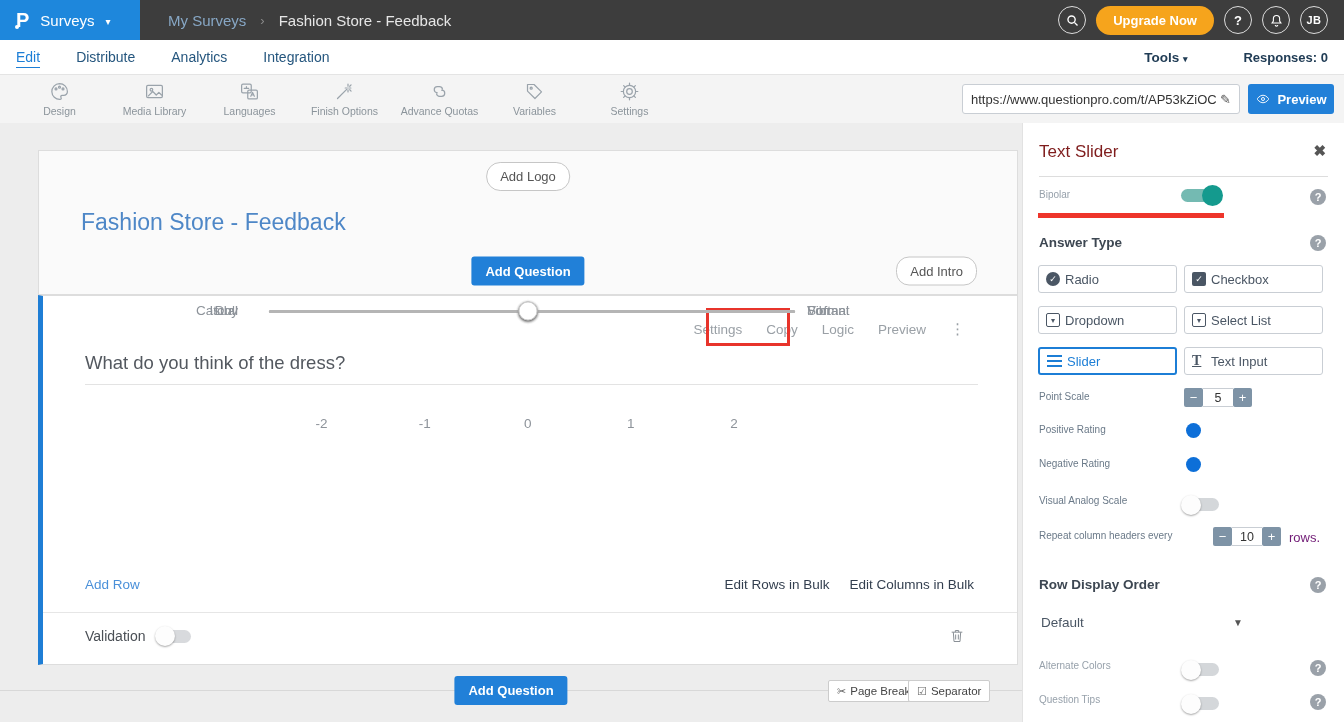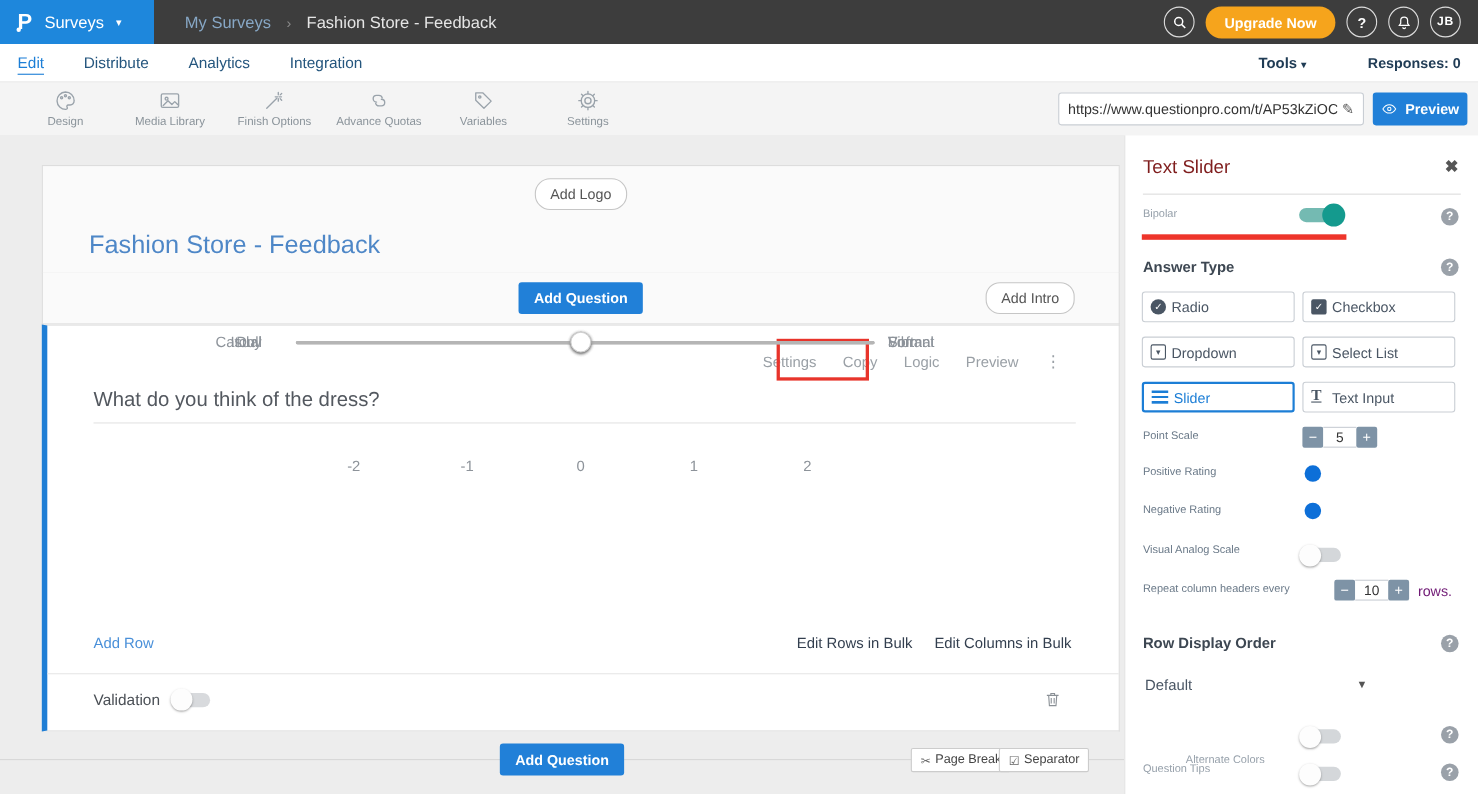--- a/index.html
+++ b/index.html
@@ -186,20 +186,28 @@
     <div class="tool">
       <svg width="21" height="21" viewBox="0 0 24 24">
           <rect x="3" y="5" width="18" height="14" rx="1.5"></rect>
           <circle cx="8.5" cy="10" r="1.5"></circle>
           <path d="M5 17l5-5 4 4 3-3 3 3"></path>
         </svg>
       <span class="tool-label">Media Library</span>
     </div>
     <div class="tool">
       <svg width="21" height="21" viewBox="0 0 24 24">
+          <rect x="3" y="3.5" width="11" height="10" rx="1.5"></rect>
+          <rect x="10" y="10.5" width="11" height="10" rx="1.5"></rect>
+          <path d="M6 8.5h5M8.5 6.5v2M13.5 17.5l2-4.5 2 4.5M14.2 16h2.6"></path>
+        </svg>
+      <span class="tool-label">Languages</span>
+    </div>
+    <div class="tool">
+      <svg width="21" height="21" viewBox="0 0 24 24">
           <path d="M4 20L14.5 9.5"></path>
           <path d="M16 3.5v2.5M16 10v2.5M12.8 8h2.5M16.8 8h2.5M19.5 4.5l-1.5 1.5M19.5 11.5L18 10"></path>
         </svg>
       <span class="tool-label">Finish Options</span>
     </div>
     <div class="tool">
       <svg width="21" height="21" viewBox="0 0 24 24">
           <path d="M9.5 13.5a3.5 3.5 0 0 1 0-7h2.5a3.5 3.5 0 0 1 3.4 2.7"></path>
           <path d="M14.5 10.5a3.5 3.5 0 0 1 0 7H12a3.5 3.5 0 0 1-3.4-2.7"></path>
         </svg>
@@ -388,21 +396,21 @@
     <span class="rows-suffix" style="top:407px;">rows.</span>
 
     <span class="p-label-dark" style="top:454px;">Row Display Order</span>
     <div class="help-icon" style="top:454px;">?</div>
 
     <div class="select-row">
       <span class="select-val">Default</span>
       <span class="select-caret">▼</span>
     </div>
 
-    <span class="p-label" style="top:563px;margin-left:39px;">Alternate Colors</span>
+    <span class="p-label" style="top:537px;">Alternate Colors</span>
     <div class="p-toggle-off" style="left:160px; top:540px;">
         <div class="knob"></div>
       </div>
     <div class="help-icon" style="top:537px;">?</div>
 
     <span class="p-label" style="top:571px;">Question Tips</span>
     <div class="p-toggle-off" style="left:160px; top:574px;">
         <div class="knob"></div>
       </div>
     <div class="help-icon" style="top:571px;">?</div>

